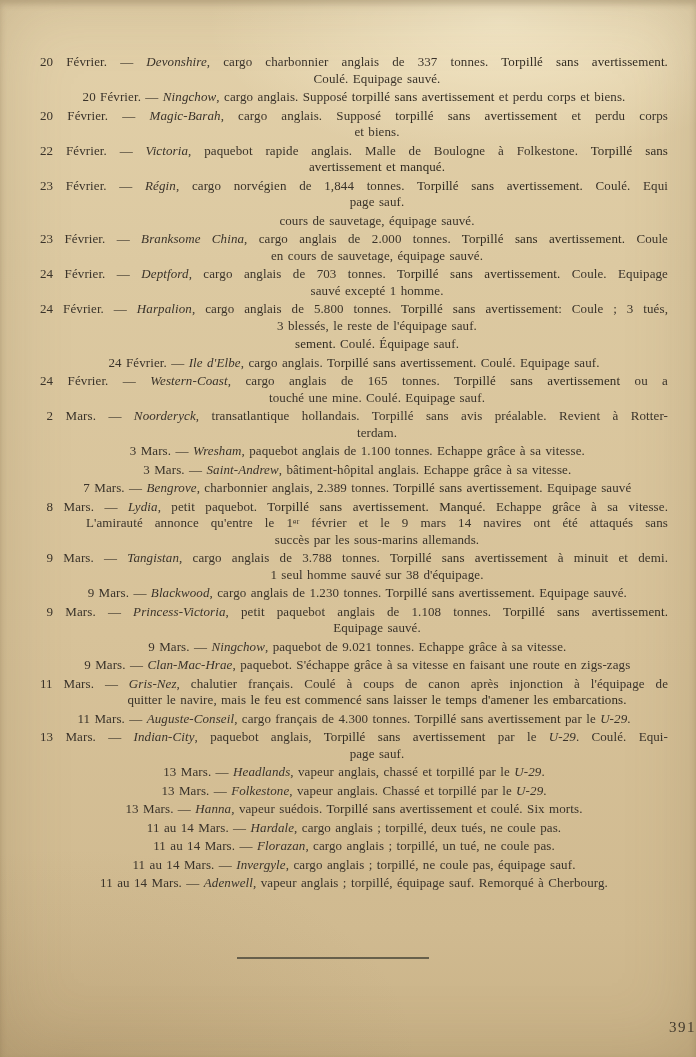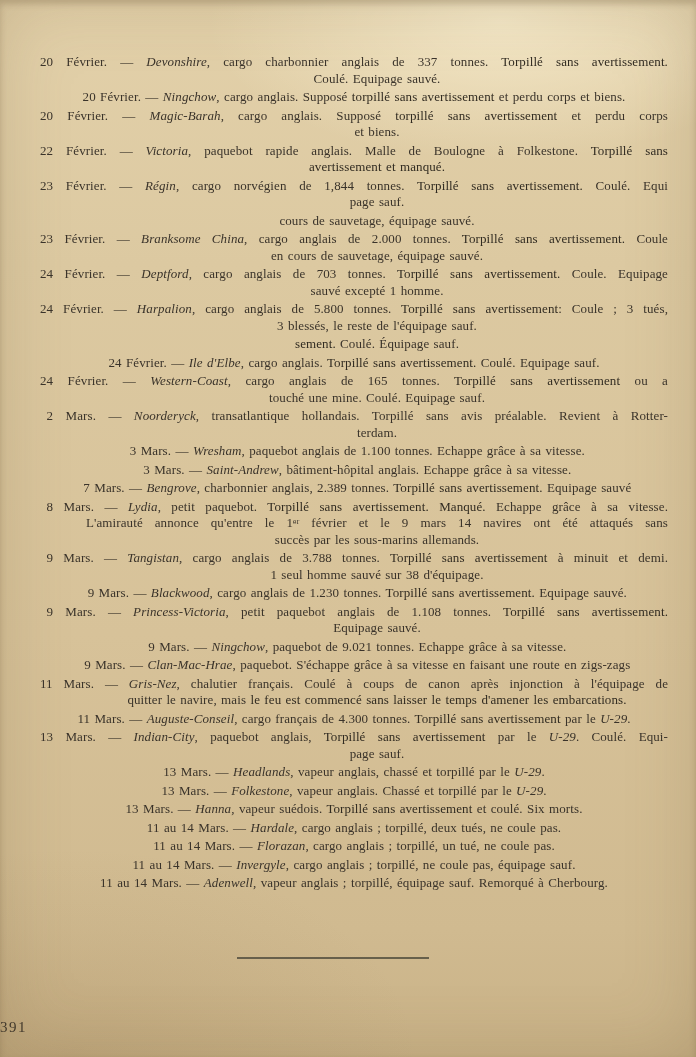--- a/index.html
+++ b/index.html
@@ -50,21 +50,21 @@
     width: 192px;
     height: 2px;
     background: #55503f;
     opacity: 0.85;
   }
   .page-number {
     position: absolute;
     top: 1019px;
     left: 0;
     width: 696px;
-    text-align: left;
+    text-align: right;
     color: #42392c;
     font-size: 15px;
     letter-spacing: 1.5px;
   }
 </style>
 </head>
 <body>
 
 <div class="page">
   <div class="text-block">

